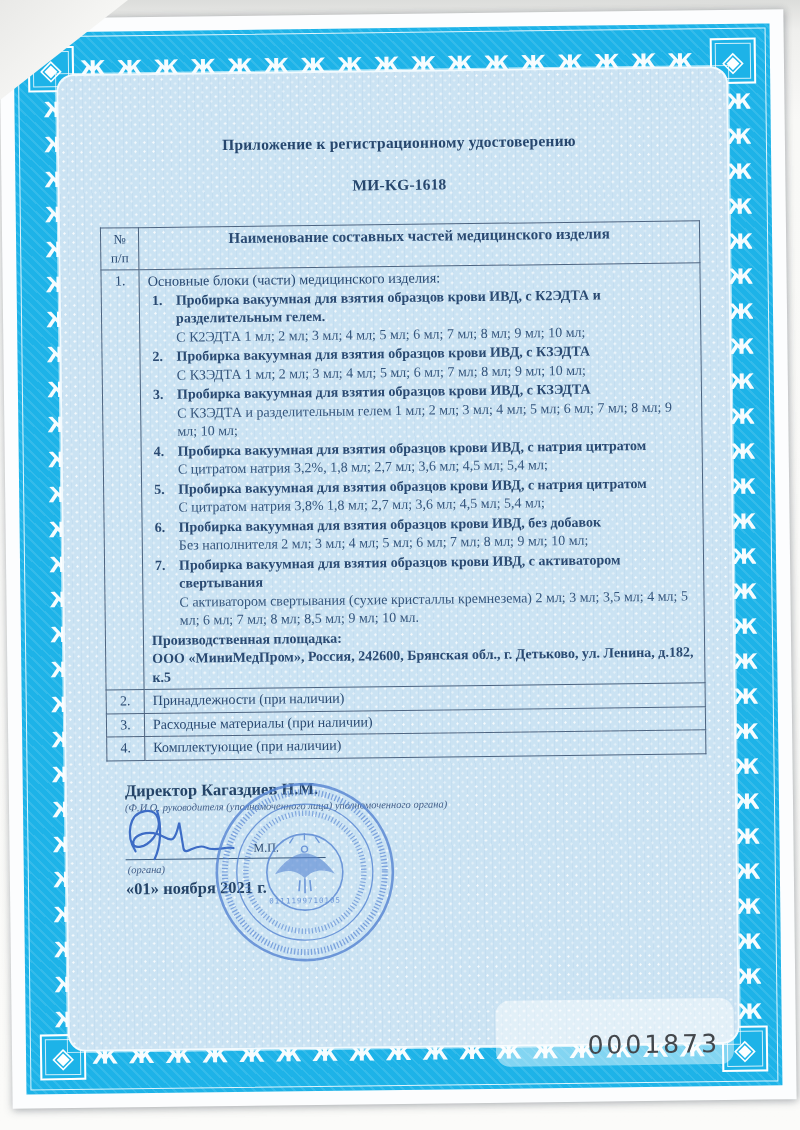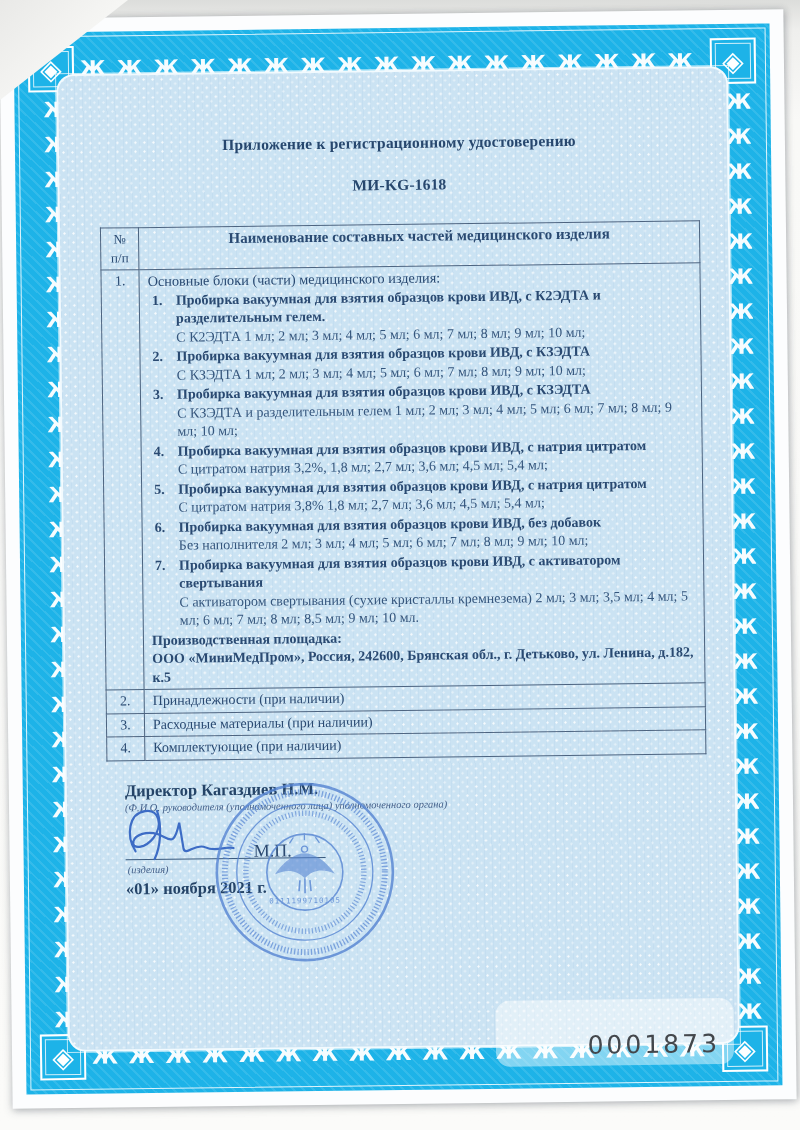--- a/index.html
+++ b/index.html
@@ -75,21 +75,21 @@
   .li-num { width:22px; flex:0 0 22px; font-weight:bold; text-align:left; padding-left:4px; }
   .li-name { font-weight:bold; }
   .li-spec { font-weight:normal; color:#35567d; }
   .prod-label, .prod-addr { font-weight:bold; }
 
   
   .sig-block { position:relative; margin:20px 0 0 18px; height:170px; }
   .dir-name { font-weight:bold; font-size:16.5px; color:#254468; }
   .dir-caption { font-style:italic; font-size:10.5px; color:#44608a; margin-top:1px; }
   .sig-line { position:absolute; left:0; top:78px; width:200px; border-bottom:1.5px solid #3b5a7e; }
-  .mp { position:absolute; left:128px; top:61px; font-size:18px; color:#2c4a72; z-index:4; }
+  .mp { position:absolute; left:128px; top:61px; font-size:12px; color:#2c4a72; z-index:4; }
   .sig-caption { position:absolute; left:2px; top:83px; font-style:italic; font-size:10.5px; color:#44608a; }
   .date-line { position:absolute; left:0; top:98px; font-weight:bold; font-size:16.5px; color:#254468; }
   .scribble { position:absolute; left:-4px; top:24px; z-index:3; }
   .stamp { position:absolute; left:86px; top:0px; z-index:5; opacity:.8; }
 
   
   .serial-patch {
     position:absolute; right:62px; bottom:36px; width:238px; height:66px;
     background:rgba(255,255,255,.45); border-radius:14px; z-index:2;
   }
@@ -204,21 +204,21 @@
         <svg class="scribble" width="130" height="60" viewBox="0 0 130 60">
           <g fill="none" stroke="#3d6cc5" stroke-width="2.2" stroke-linecap="round">
             <path d="M14 46 C4 30 8 8 24 6 C38 4 42 20 32 33 C24 43 10 45 12 36 C14 29 26 26 36 29"></path>
             <path d="M36 6 C41 22 39 42 33 54"></path>
             <path d="M36 29 C48 33 52 44 58 18 L62 44 C64 52 74 38 84 43 C94 48 104 42 112 44"></path>
           </g>
         </svg>
 
         <div class="sig-line"></div>
         <div class="mp">М.П.</div>
-        <div class="sig-caption">(изделия)</div>
+        <div class="sig-caption">(органа)</div>
         <div class="date-line">«01» ноября 2021 г.</div>
 
         <svg class="stamp" width="186" height="186" viewBox="0 0 186 186">
           <g fill="none" stroke="#5584d2">
             <circle cx="93" cy="93" r="88" stroke-width="2.6"></circle>
             <circle cx="93" cy="93" r="80" stroke-width="6" stroke-dasharray="1.3 2.1" opacity=".85"></circle>
             <circle cx="93" cy="93" r="68" stroke-width="1.3"></circle>
             <circle cx="93" cy="93" r="59" stroke-width="5.5" stroke-dasharray="1.2 2.2" opacity=".8"></circle>
             <circle cx="93" cy="93" r="38" stroke-width="1.6"></circle>
             <path d="M63 95 C73 80 85 74 93 74 C101 74 113 80 123 95 C112 90 102 90 93 99 C84 90 74 90 63 95 Z" fill="#5584d2" opacity=".75" stroke="none"></path>

